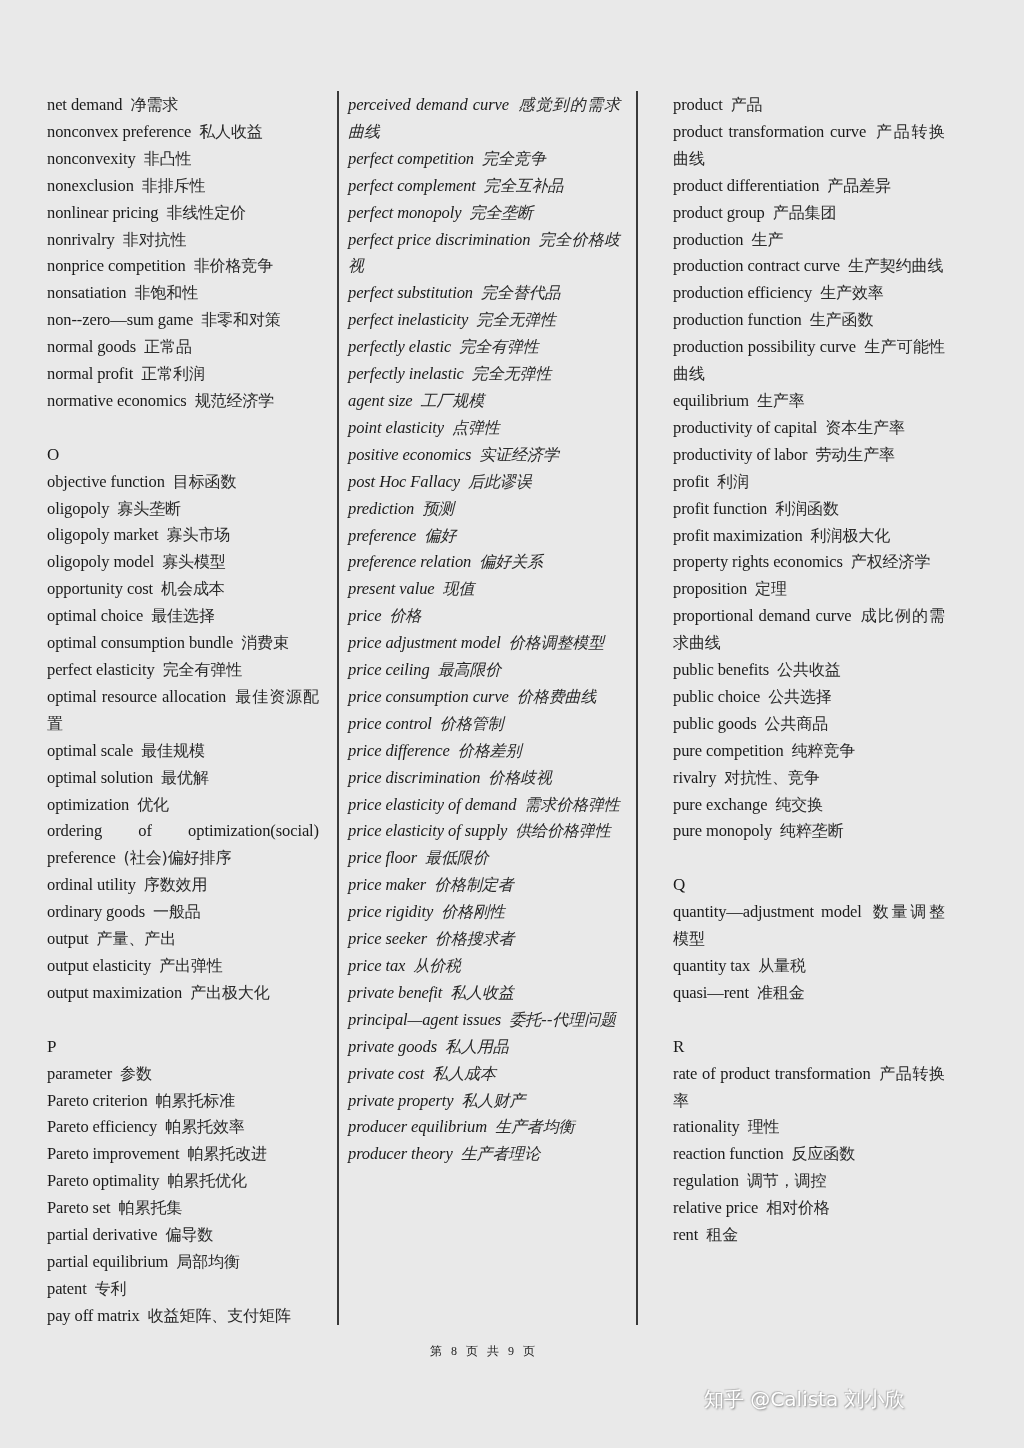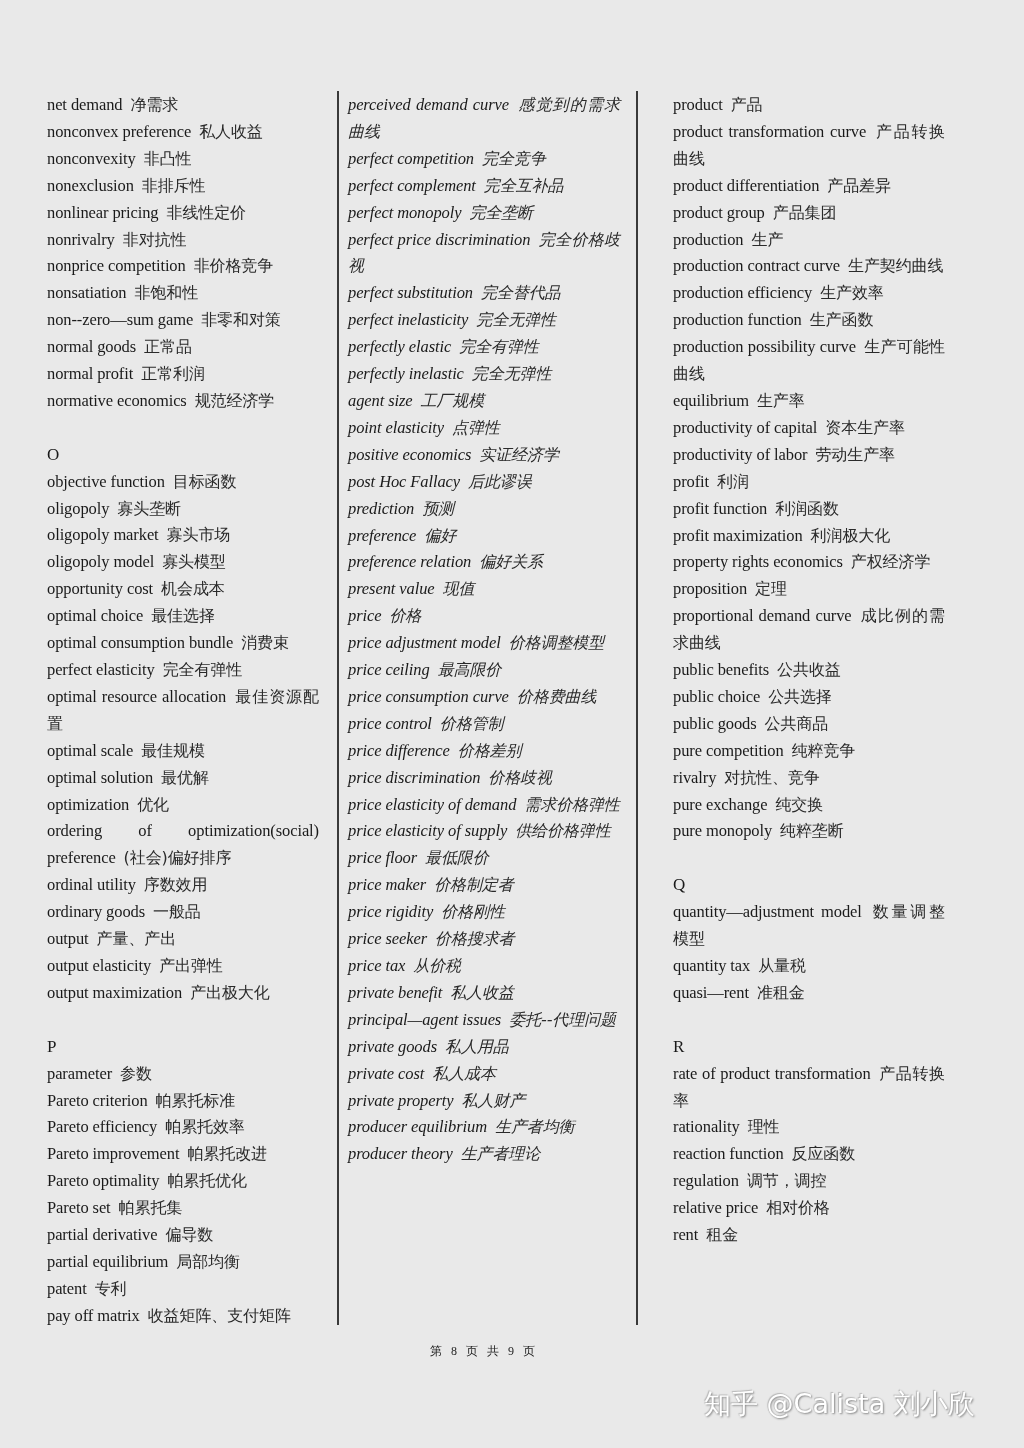--- a/index.html
+++ b/index.html
@@ -49,21 +49,21 @@
     font-size: 12px;
     letter-spacing: 3px;
     font-family: "Liberation Serif", "DejaVu Serif", serif;
     color: #222;
   }
   .watermark {
     position: absolute;
     top: 1386px;
     left: 704px;
     font-family: "DejaVu Sans", sans-serif;
-    font-size: 27px;
+    font-size: 20px;
     color: #ffffff;
     text-shadow: 1px 1px 2px #888, -1px -1px 1px #bbb;
     letter-spacing: 0px;
   }
 </style>
 </head>
 <body>
 
 <div class="col col1">
     <div class="entry"><span class="en">net demand</span><span class="zh">净需求</span></div>

